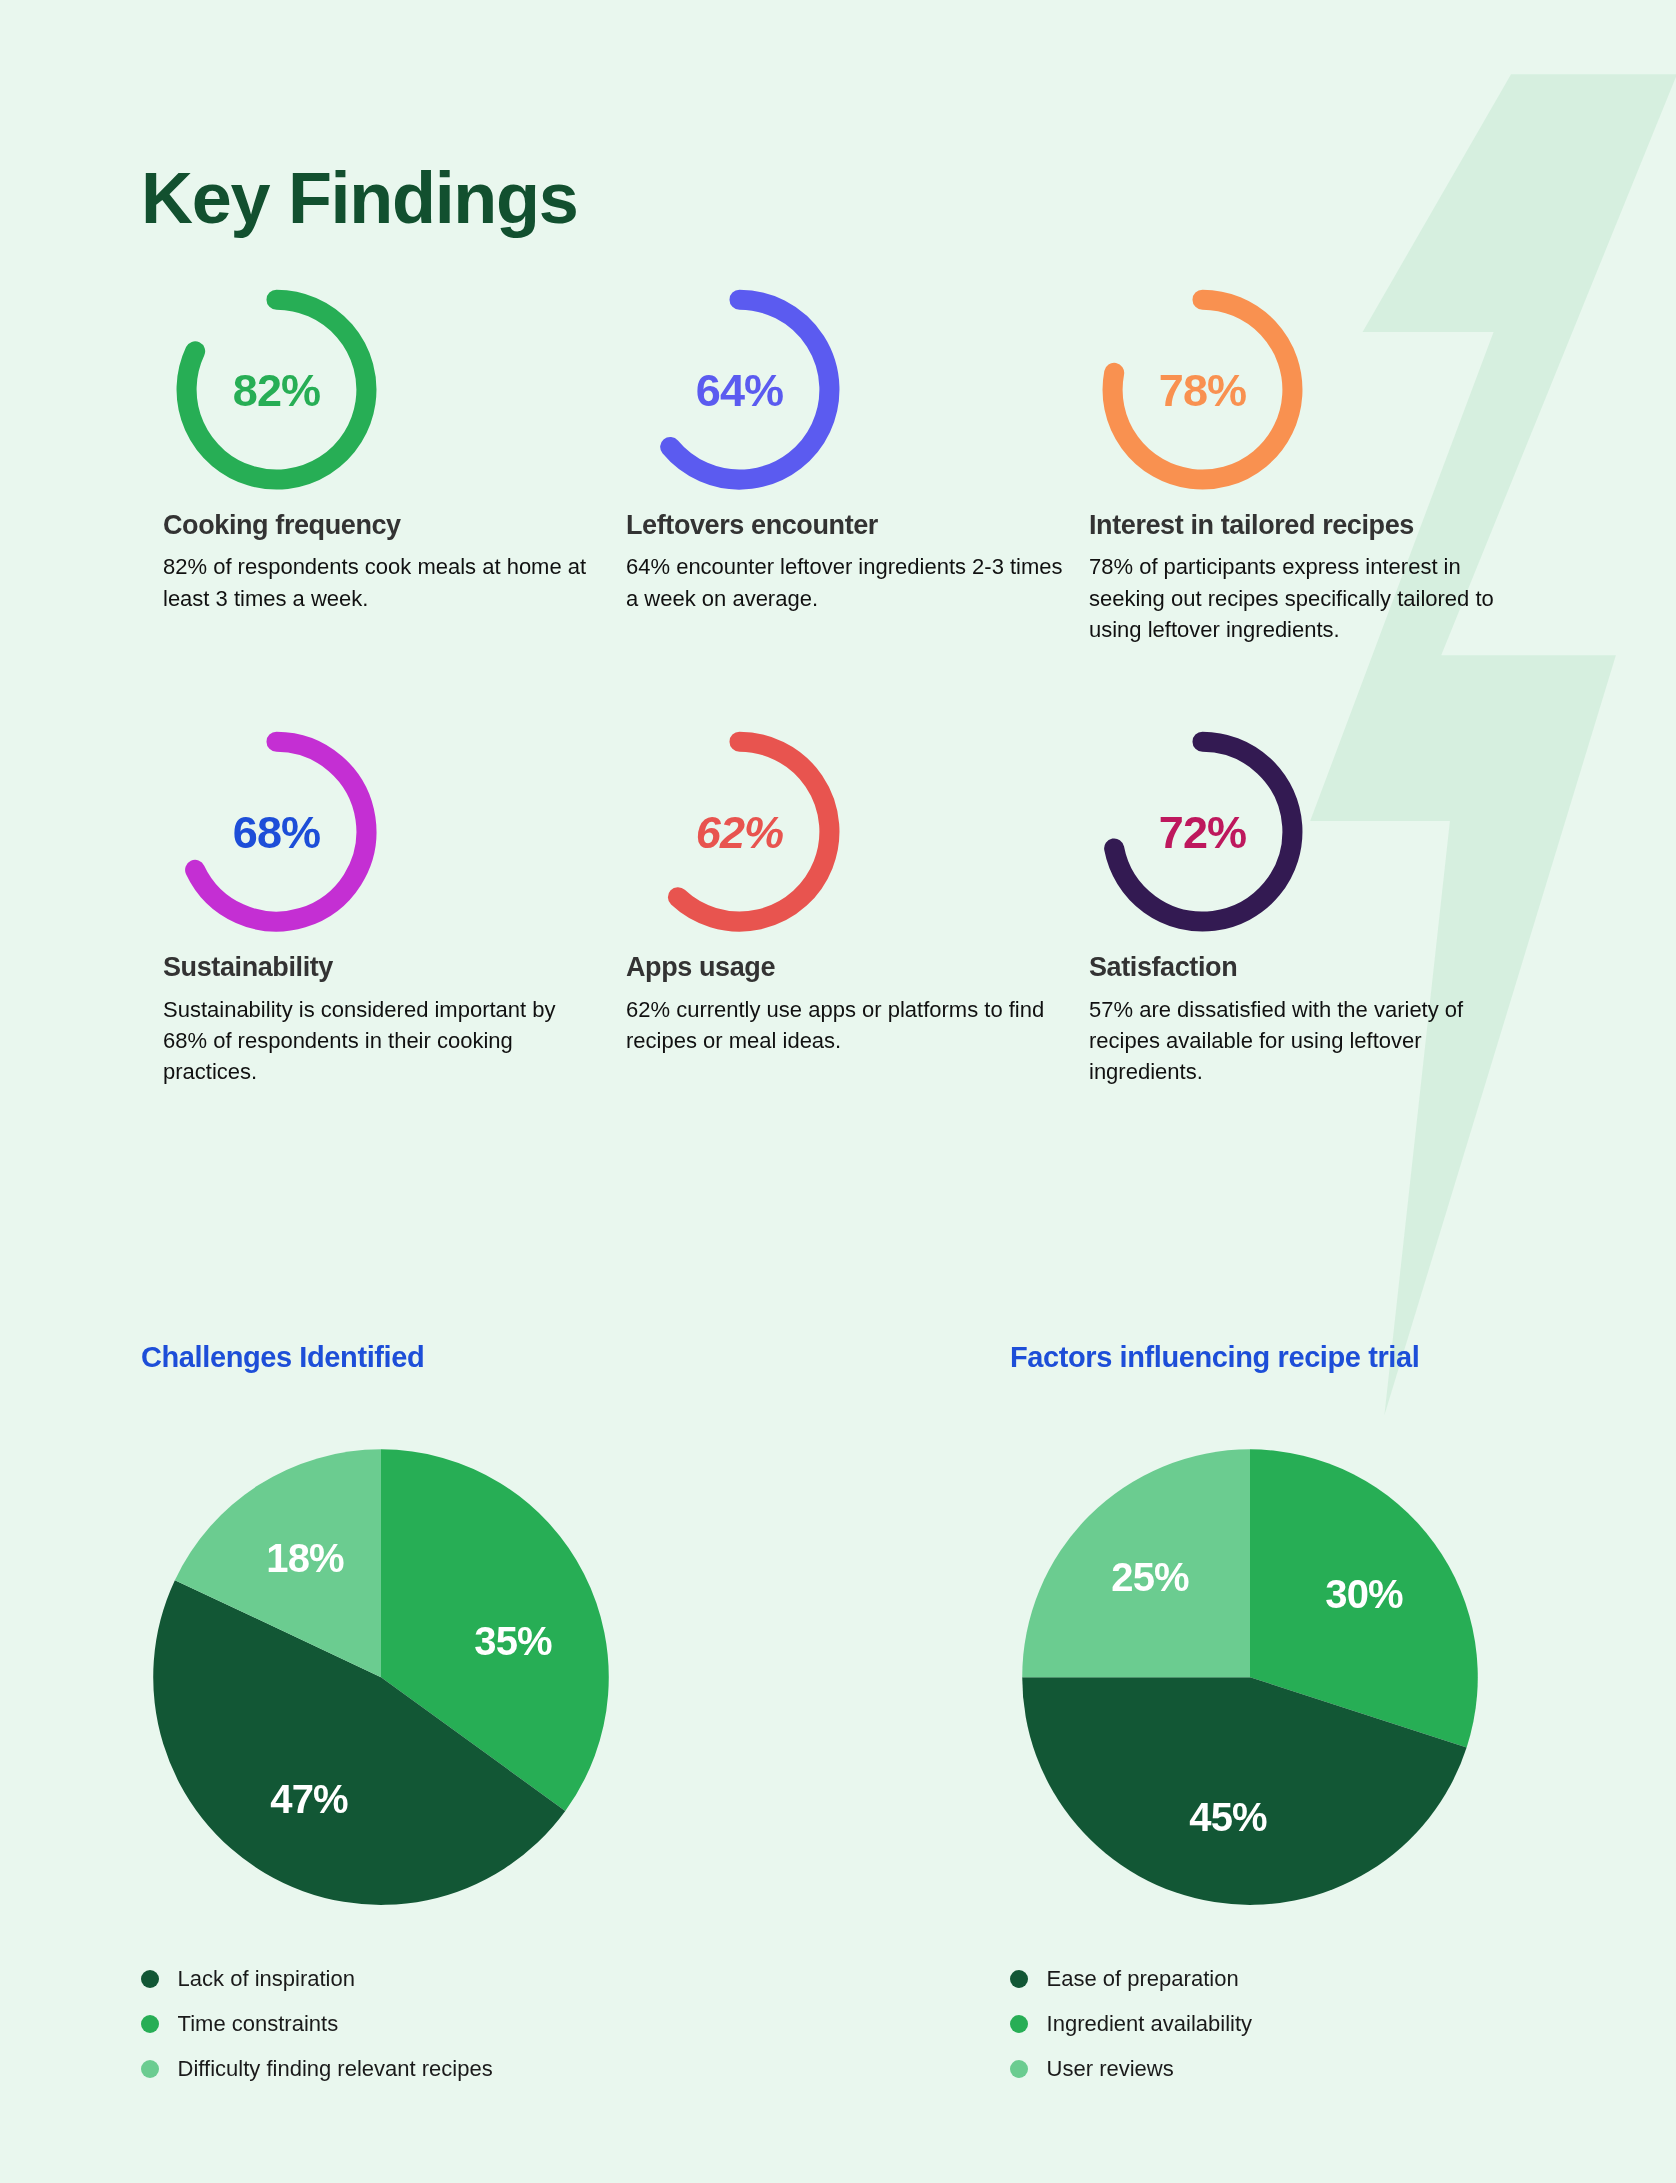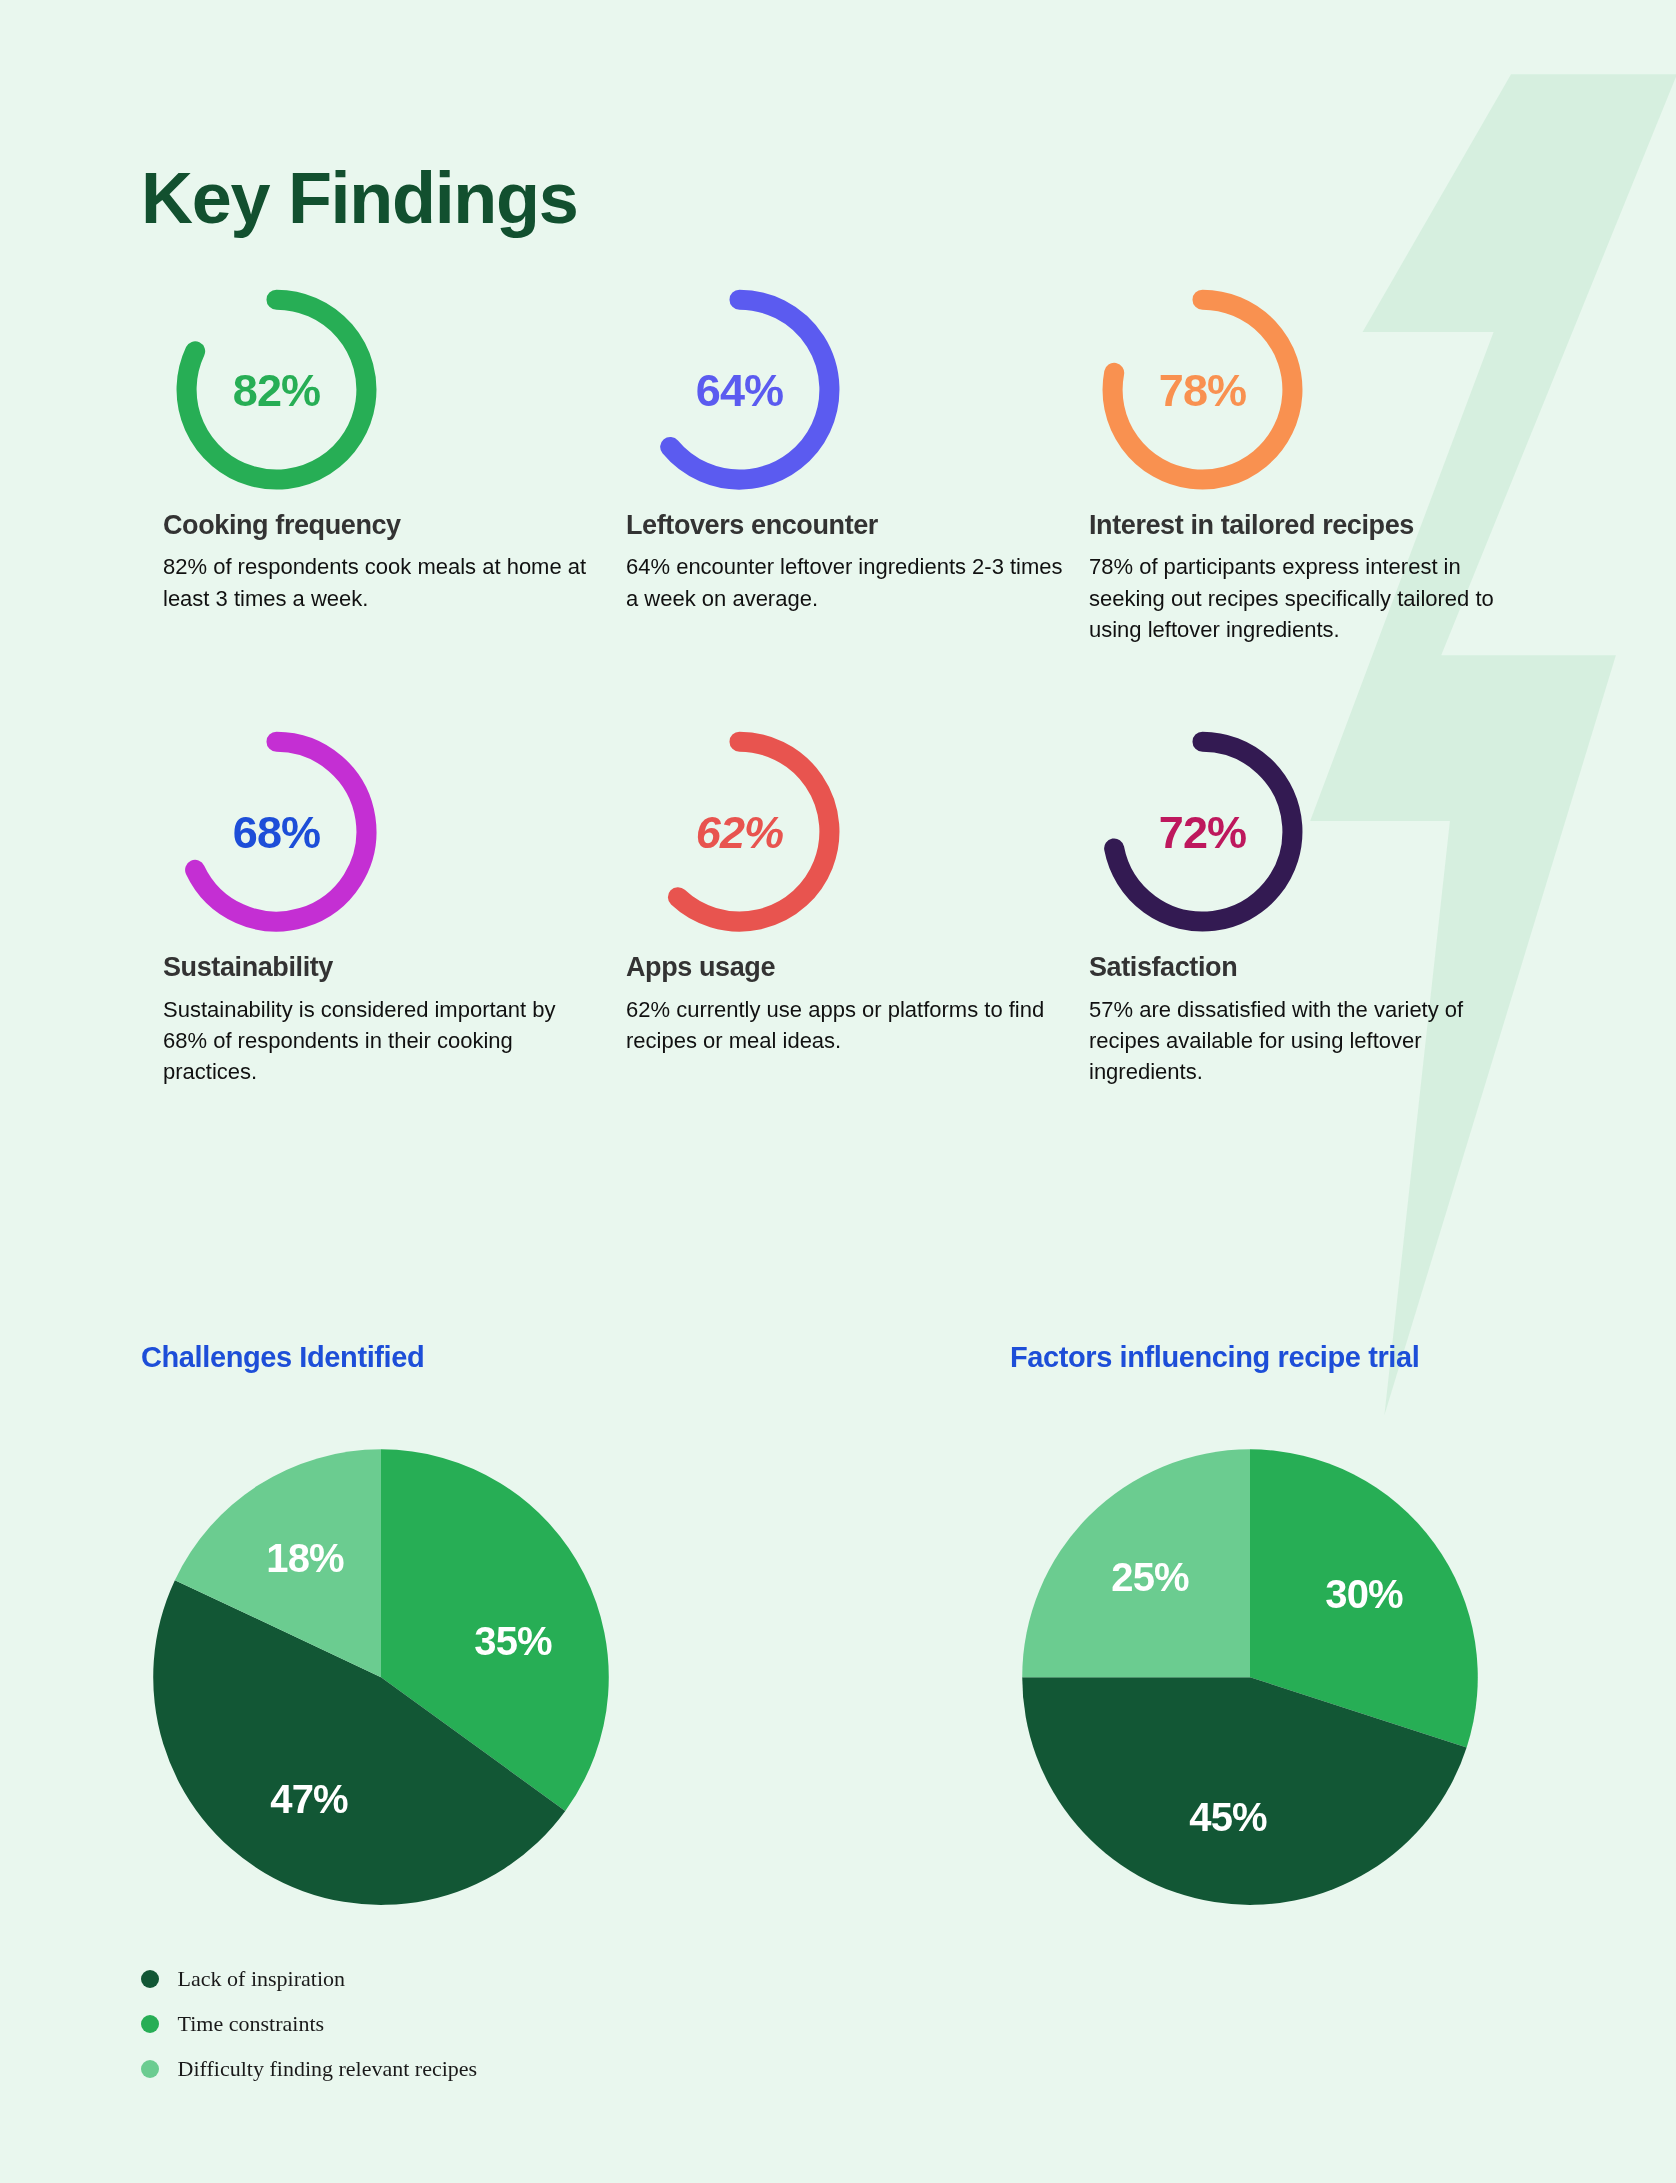--- a/index.html
+++ b/index.html
@@ -44,21 +44,21 @@
   .pieheading{
     font-size:29px;font-weight:bold;color:#1d4ed8;
     letter-spacing:-0.4px;margin-bottom:52px;
   }
   .piechart{position:relative;width:480px;height:511px;}
   .pielabel{
     position:absolute;color:#ffffff;font-size:40px;font-weight:bold;
     letter-spacing:-0.9px;transform:translate(-50%,-50%);
   }
   .legend{margin-top:31px;}
-  .legitem{display:flex;align-items:center;margin-bottom:23px;font-family:Liberation Serif, serif;}
+  .legitem{display:flex;align-items:center;margin-bottom:23px;}
   .dot{width:18.3px;height:18.3px;border-radius:50%;flex:none;}
   .leglabel{font-size:22px;color:#1A1A1A;margin-left:18.3px;line-height:1;}
 </style>
 </head>
 <body style="background: rgb(233, 247, 238);">
 
 <div class="page">
 
   <svg class="bolt" viewBox="0 0 900 3400" preserveAspectRatio="none">
     <polygon points="520,170 900,170 360,1500 760,1500 230,3240 380,1880 60,1880 480,760 180,760" fill="#CFECDA" opacity="0.75"></polygon>
@@ -171,17 +171,31 @@
 
     <div class="piecol right">
       <div class="pieheading">Factors influencing recipe trial</div>
       <div class="piechart">
         <svg width="480" height="511" viewBox="0 0 1100 1170" id="pie-svg-1">
             <path d="M 550 575 L 550 53 A 522 522 0 0 1 1046.4515015060701 736.3068710637226 Z" fill="#27AE55"></path>
             <path d="M 550 575 L 1046.4515015060701 736.3068710637226 A 522 522 0 0 1 28 575.0000000000001 Z" fill="#125735"></path>
             <path d="M 550 575 L 28 575.0000000000001 A 522 522 0 0 1 549.9999999999999 53 Z" fill="#6BCC90"></path>
           </svg>
       <div class="pielabel" style="left: 354px; top: 168px;">30%</div><div class="pielabel" style="left: 218px; top: 391px;">45%</div><div class="pielabel" style="left: 140px; top: 151px;">25%</div></div>
+      <div class="legend">
+        <div class="legitem">
+          <span class="dot" style="background:#125735"></span>
+          <span class="leglabel">Ease of preparation</span>
+        </div>
+        <div class="legitem">
+          <span class="dot" style="background:#27AE55"></span>
+          <span class="leglabel">Ingredient availability</span>
+        </div>
+        <div class="legitem">
+          <span class="dot" style="background:#6BCC90"></span>
+          <span class="leglabel">User reviews</span>
+        </div>
+      </div>
     </div>
 
   </div>
 </div>
 
 
 </body></html>

